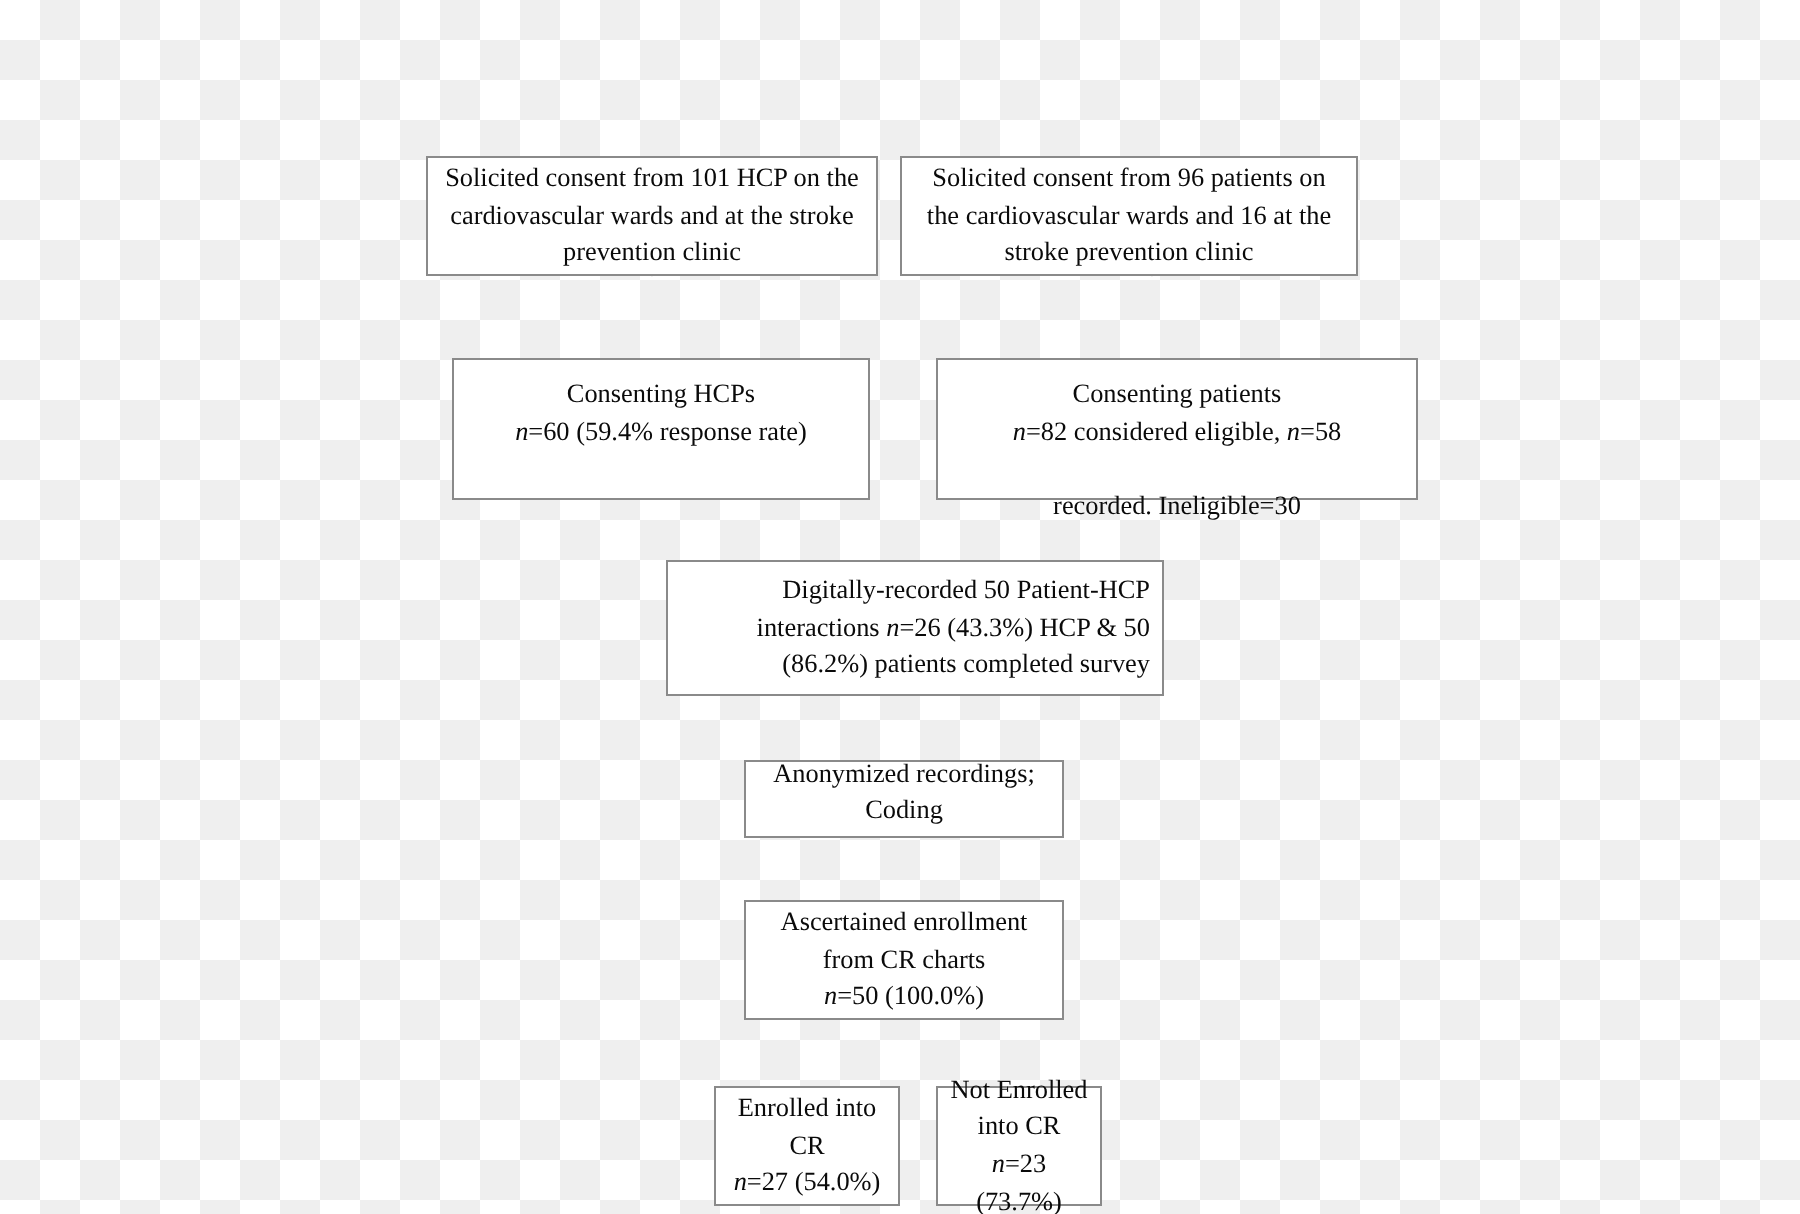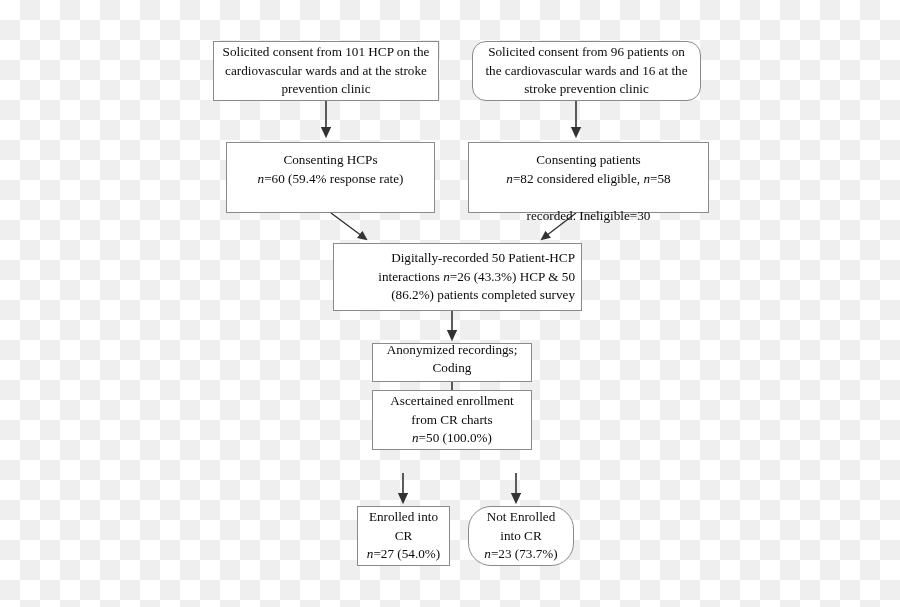--- a/index.html
+++ b/index.html
@@ -38,20 +38,21 @@
     background: #ffffff;
     border: 1px solid #8a8a8a;
     display: flex;
     align-items: center;
     justify-content: center;
     text-align: center;
     color: #0a0a0a;
     font-size: 13.2px;
     line-height: 1.42;
     padding: 3px 6px;
+    margin-top: 37px;
   }
   .node .txt {
     display: block;
     width: 100%;
     white-space: pre-line;
   }
   .node.pad-top {
     align-items: flex-start;
     padding-top: 8px;
   }
@@ -85,45 +86,45 @@
 
     <line x1="403" y1="473" x2="403" y2="502" stroke="#333333" stroke-width="1.6" marker-end="url(#arrowhead)"></line>
 
     <line x1="516" y1="473" x2="516" y2="502" stroke="#333333" stroke-width="1.6" marker-end="url(#arrowhead)"></line>
   </svg>
 
   <div class="node" style="left:213px; top:41px; width:226px; height:60px;">
     <span class="txt"><span>Solicited consent from 101 HCP on the</span><br><span>cardiovascular wards and at the stroke</span><br><span>prevention clinic</span></span>
   </div>
 
-  <div class="node" style="left:472px; top:41px; width:229px; height:60px;border-radius:14px;">
+  <div class="node" style="left:450px; top:41px; width:229px; height:60px;">
     <span class="txt"><span>Solicited consent from 96 patients on</span><br><span>the cardiovascular wards and 16 at the</span><br><span>stroke prevention clinic</span></span>
   </div>
 
   <div class="node pad-top" style="left:226px; top:142px; width:209px; height:71px;">
     <span class="txt"><span>Consenting HCPs</span><br><i class="var">n</i><span>=60 (59.4% response rate)</span></span>
   </div>
 
   <div class="node pad-top" style="left:468px; top:142px; width:241px; height:71px;">
     <span class="txt"><span>Consenting patients</span><br><i class="var">n</i><span>=82 considered eligible, </span><i class="var">n</i><span>=58</span><br><br><span>recorded. Ineligible=30</span></span>
   </div>
 
   <div class="node" style="left:333px; top:243px; width:249px; height:68px;text-align:right;">
     <span class="txt"><span>Digitally-recorded 50 Patient-HCP</span><br><span>interactions </span><i class="var">n</i><span>=26 (43.3%) HCP &amp; 50</span><br><span>(86.2%) patients completed survey</span></span>
   </div>
 
   <div class="node" style="left:372px; top:343px; width:160px; height:39px;align-items:flex-end;">
     <span class="txt"><span>Anonymized recordings;</span><br><span>Coding</span></span>
   </div>
 
-  <div class="node" style="left:372px; top:390px; width:160px; height:60px;">
+  <div class="node" style="left:372px; top:413px; width:160px; height:60px;">
     <span class="txt"><span>Ascertained enrollment</span><br><span>from CR charts</span><br><i class="var">n</i><span>=50 (100.0%)</span></span>
   </div>
 
   <div class="node" style="left:357px; top:506px; width:93px; height:60px;">
     <span class="txt"><span>Enrolled into</span><br><span>CR</span><br><i class="var">n</i><span>=27 (54.0%)</span></span>
   </div>
 
-  <div class="node" style="left:468px; top:506px; width:106px; height:60px;border-radius:23px;">
+  <div class="node" style="left:468px; top:506px; width:83px; height:60px;">
     <span class="txt"><span>Not Enrolled</span><br><span>into CR</span><br><i class="var">n</i><span>=23 (73.7%)</span></span>
   </div>
 
 </div>
 
 </body></html>

